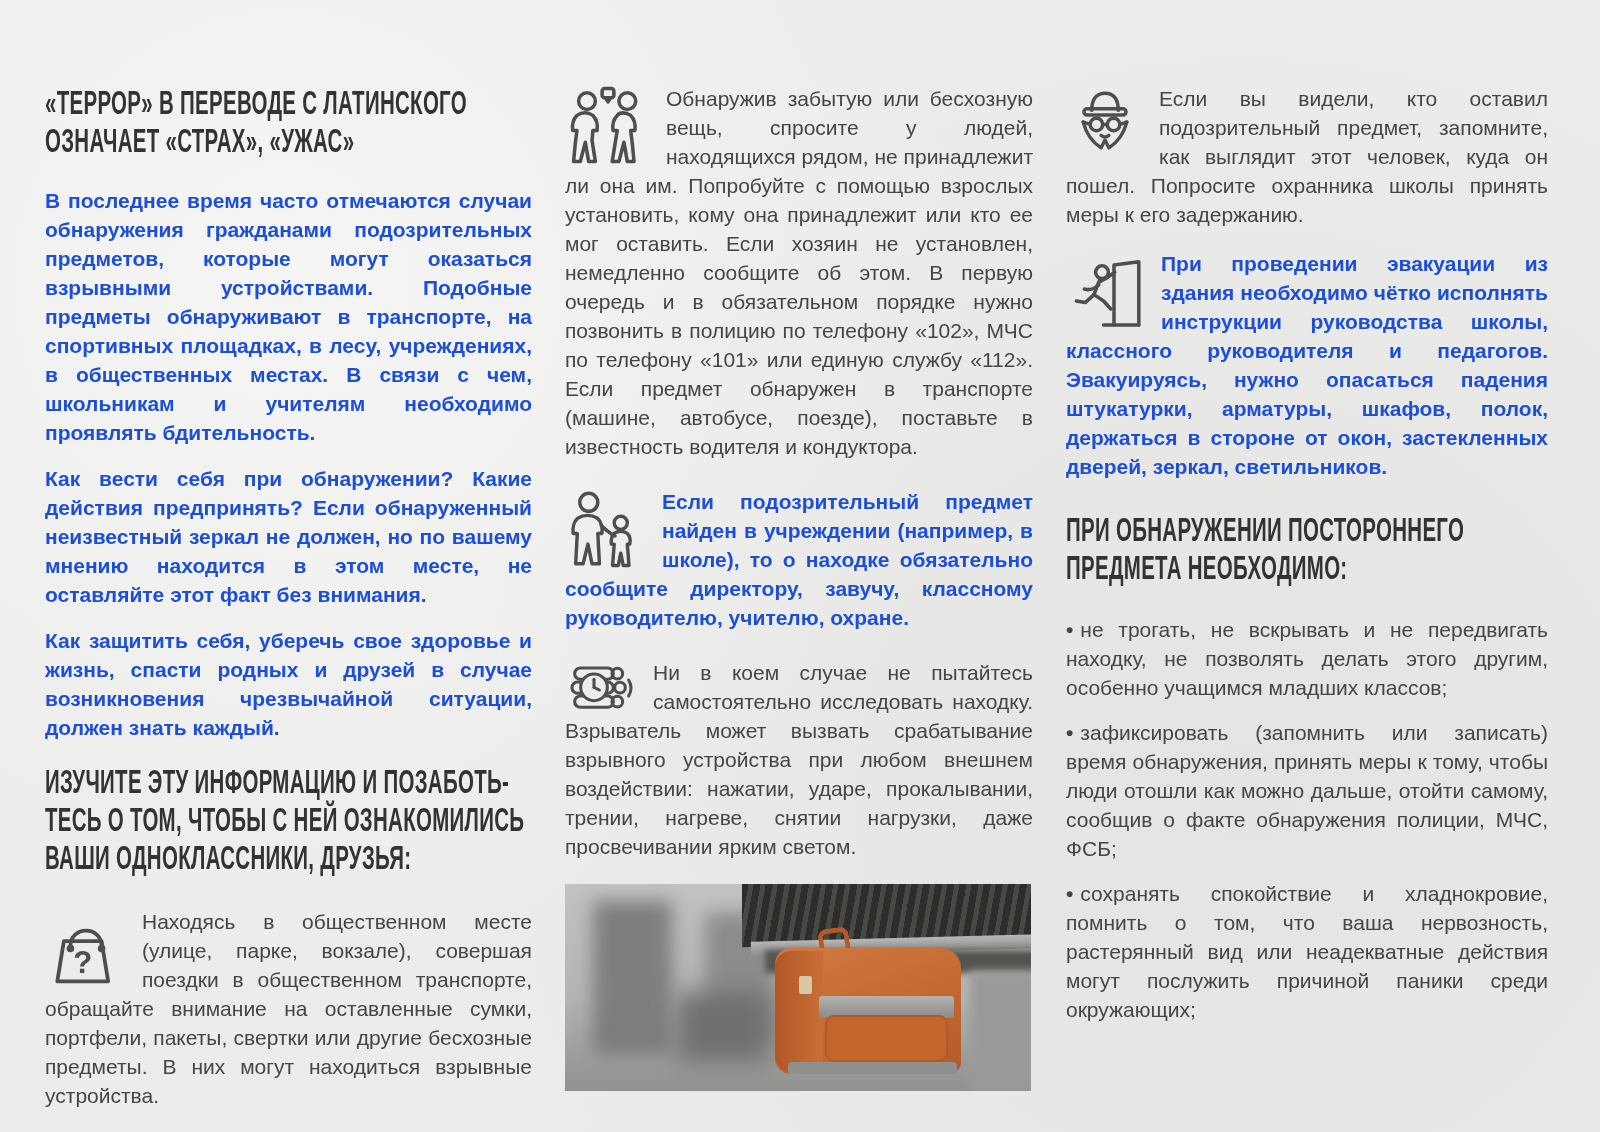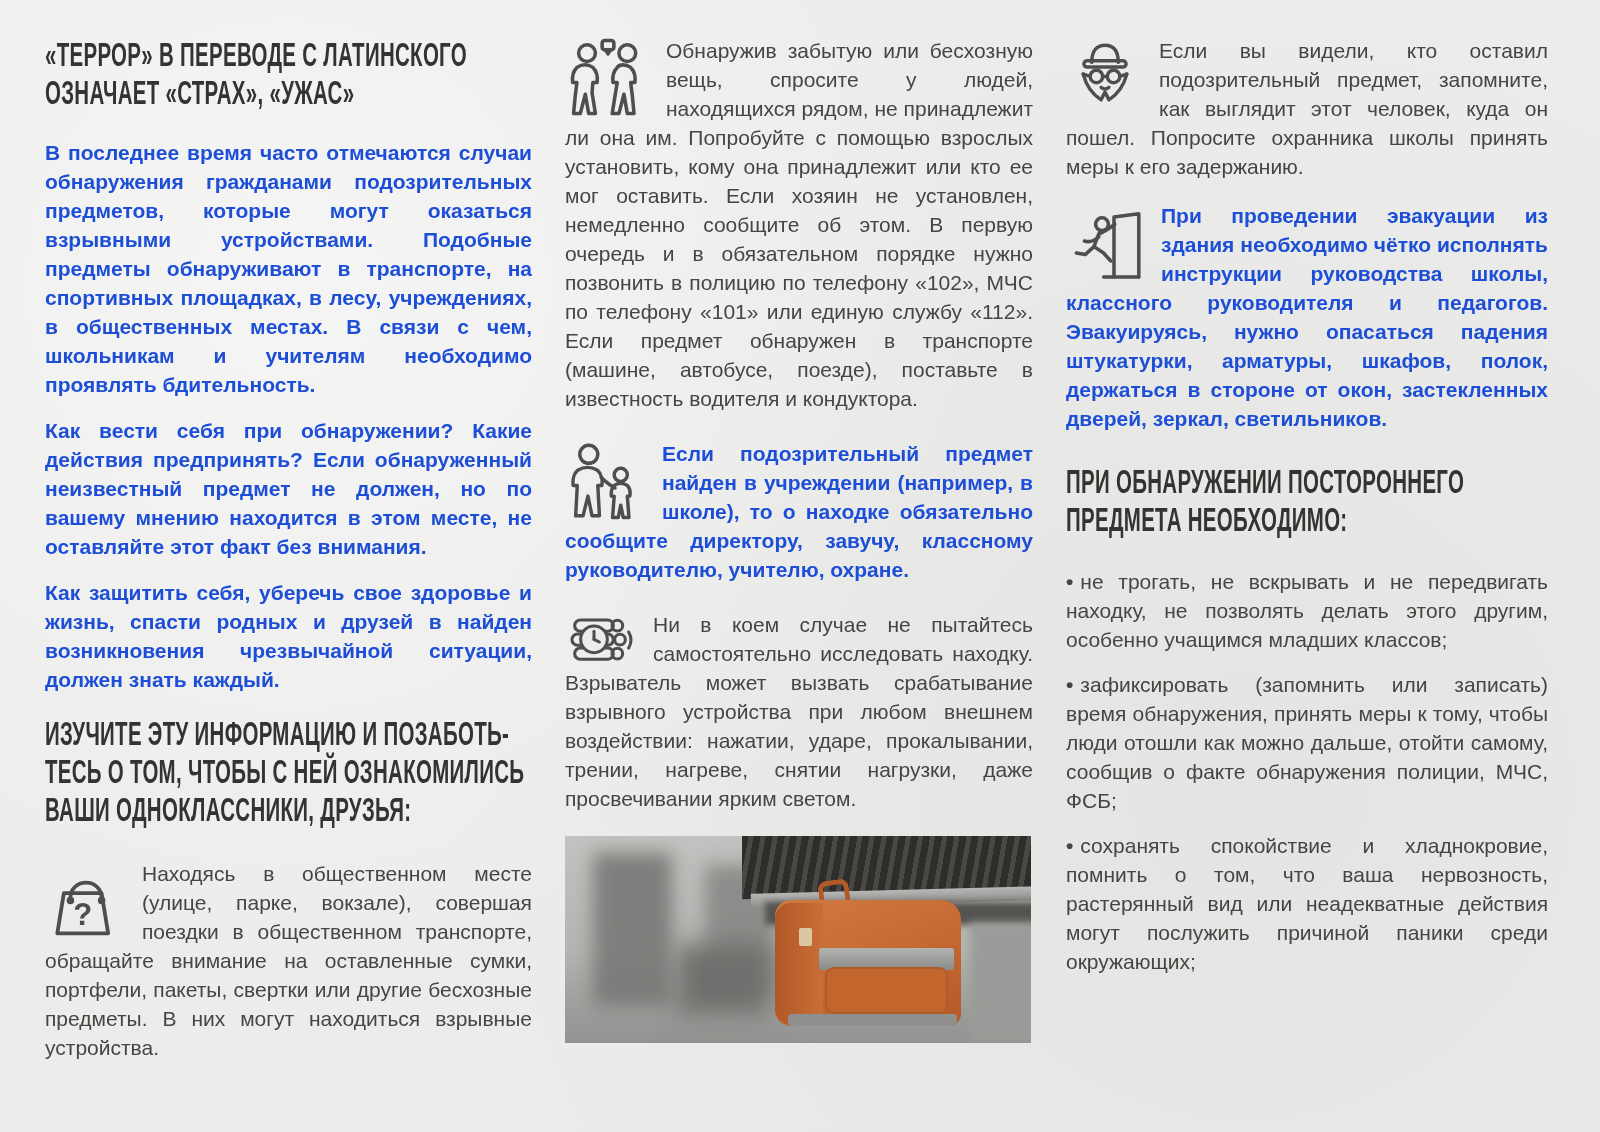--- a/index.html
+++ b/index.html
@@ -9,21 +9,21 @@
       radial-gradient(circle at 18% 25%, rgba(255,255,255,.45), transparent 45%),
       radial-gradient(circle at 78% 70%, rgba(190,190,186,.18), transparent 55%),
       #ecedeb;
     font-family:"Liberation Sans","DejaVu Sans",sans-serif;
     color:#454543;
   }
   .page{
     display:grid;
     grid-template-columns:487px 468px 482px;
     column-gap:33px;
-    padding:36px 45px 0 45px;
+    padding:84px 45px 0 45px;
     box-sizing:border-box;
     height:100%;
   }
   .col{min-width:0;}
   p{margin:0 0 17px 0;font-size:21px;line-height:29px;text-align:justify;}
   .blue{color:#1d4ed8;font-weight:700;}
   .dark{color:#454543;}
   .heading{margin:0 0 26px 0;color:#333331;overflow:visible;}
   .cond{
     display:inline-block;
@@ -77,22 +77,22 @@
 </head>
 <body>
 
 <main class="page">
 
   <section class="col">
     <h1 class="heading"><span class="cond">«ТЕРРОР» В ПЕРЕВОДЕ С ЛАТИНСКОГО
 ОЗНАЧАЕТ «СТРАХ», «УЖАС»</span></h1>
 
     <p class="blue">В последнее время часто отмечаются случаи обнаружения гражданами подозрительных предметов, которые могут оказаться взрывными устройствами. Подобные предметы обнаруживают в транспорте, на спортивных площадках, в лесу, учреждениях, в общественных местах. В связи с чем, школьникам и учителям необходимо проявлять бдительность.</p>
-    <p class="blue">Как вести себя при обнаружении? Какие действия предпринять? Если обнаруженный неизвестный предмет не должен, но по вашему мнению находится в этом месте, не оставляйте этот факт без внимания.</p>
-    <p class="blue">Как защитить себя, уберечь свое здоровье и жизнь, спасти родных и друзей в найден возникновения чрезвычайной ситуации, должен знать каждый.</p>
+    <p class="blue">Как вести себя при обнаружении? Какие действия предпринять? Если обнаруженный неизвестный зеркал не должен, но по вашему мнению находится в этом месте, не оставляйте этот факт без внимания.</p>
+    <p class="blue">Как защитить себя, уберечь свое здоровье и жизнь, спасти родных и друзей в случае возникновения чрезвычайной ситуации, должен знать каждый.</p>
 
     <h2 class="heading h2"><span class="cond">ИЗУЧИТЕ ЭТУ ИНФОРМАЦИЮ И ПОЗАБОТЬ-
 ТЕСЬ О ТОМ, ЧТОБЫ С НЕЙ ОЗНАКОМИЛИСЬ
 ВАШИ ОДНОКЛАССНИКИ, ДРУЗЬЯ:</span></h2>
 
     <p class="dark ipara">
       <span class="icon icon-bag">
         <svg viewBox="0 0 100 100">
           <g stroke="#4e4e4c" stroke-width="4.6" fill="none" stroke-linecap="round" stroke-linejoin="round">
             <path d="M31,44 C31,19 69,19 69,44"></path>

